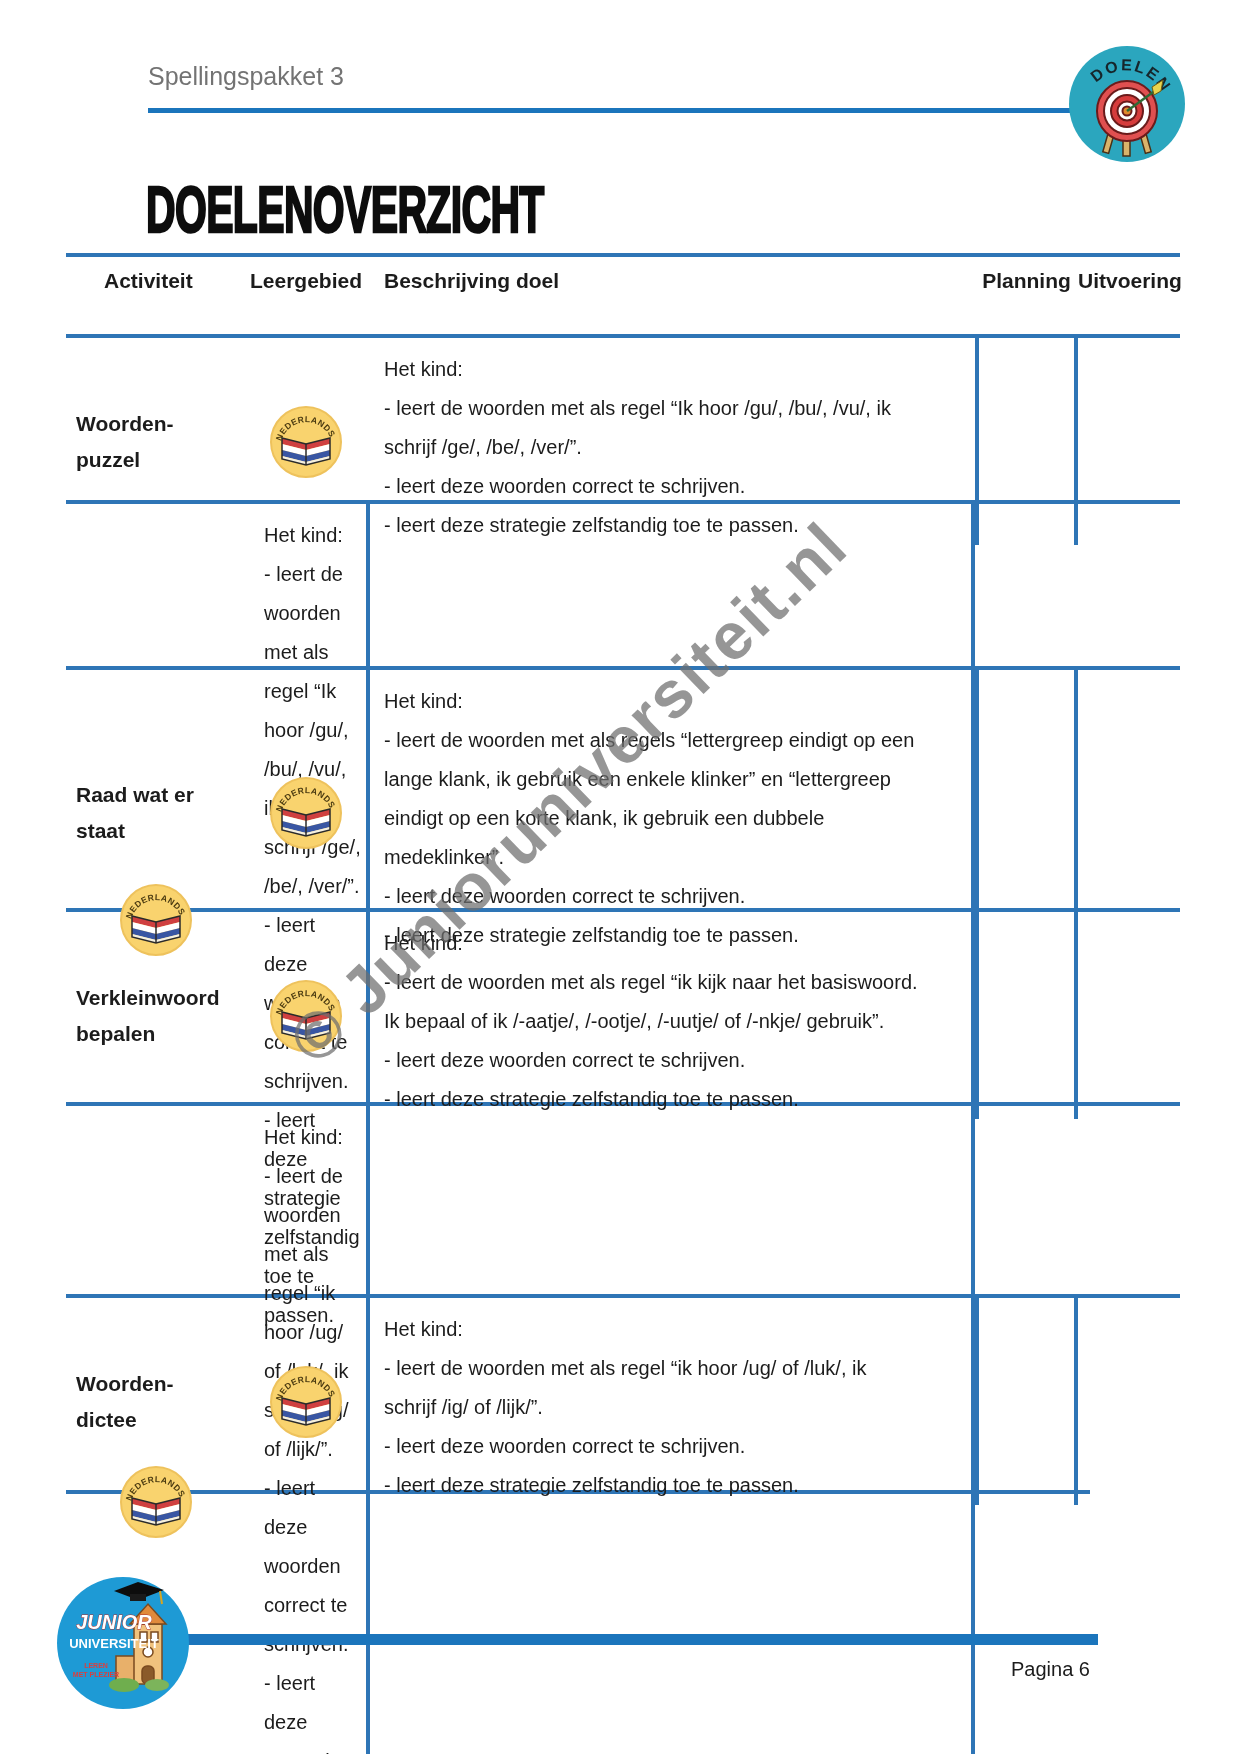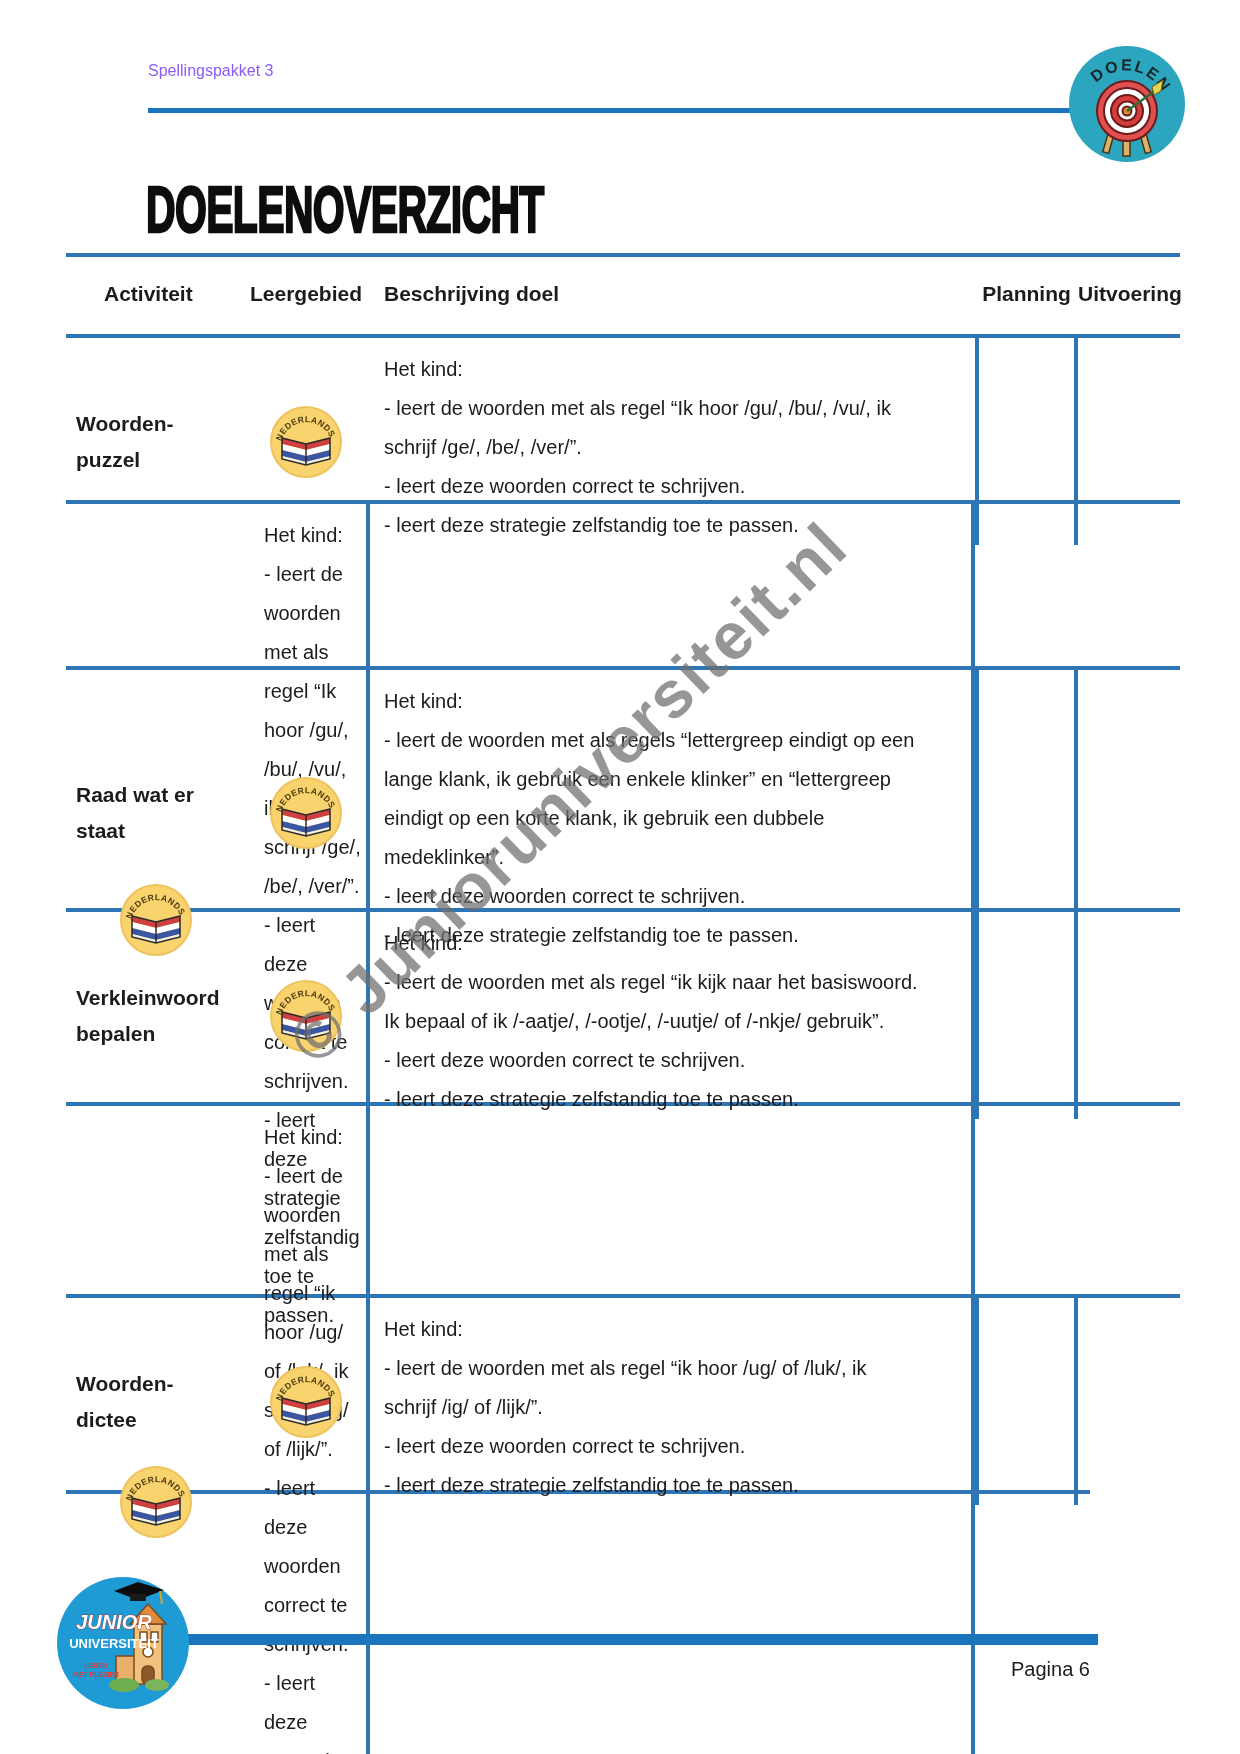--- a/index.html
+++ b/index.html
@@ -1,34 +1,34 @@
 <!DOCTYPE html>
 <html style="--accent: #2E75B6; --bar: #1B75BC;"><head>
 <meta charset="utf-8">
 <style>
   * { box-sizing: border-box; margin: 0; padding: 0; }
   html,body { background:#ffffff; }
   body { width:1240px; font-family:"Liberation Sans", sans-serif; color:#1c1c1c; }
   .page { position:relative; width:1240px; height:1754px; background:#fff; overflow:hidden; }
 
   
-  .doc-label { position:absolute; left:148px; top:62px; font-size:16px; color:#8b5cf6; }
+  .doc-label { position:absolute; left:148px; top:62px; font-size:25px; color:#737373; }
   .header-rule { position:absolute; left:148px; top:108px; width:922px; height:5px;
                  background:var(--bar,#1B75BC); }
   .doelen-badge { position:absolute; left:1068px; top:45px; width:118px; height:118px; }
 
   .page-title { position:absolute; left:146px; top:178px; font-size:64px; line-height:1;
                 font-weight:900; letter-spacing:-1px; color:#0d0d0d;
                 transform:scaleX(0.64); transform-origin:left top;
                 -webkit-text-stroke:2.5px #0d0d0d; white-space:nowrap; }
 
   
   .goals-table { position:absolute; left:66px; top:253px; width:1114px; }
   .thead { display:grid; grid-template-columns:180px 120px 609px 103px 102px;
-           border-top:4px solid var(--accent,#2E75B6); height:81px; padding-top:25px;
+           border-top:4px solid var(--accent,#2E75B6); height:81px; padding-top:12px;
            font-weight:bold; font-size:21px; }
   .h-act { padding-left:38px; }
   .h-area { text-align:center; }
   .h-desc { padding-left:18px; }
   .h-plan, .h-uit { text-align:center; }
 
   .trow { display:grid; grid-template-columns:180px 120px 609px 103px 102px;
           border-top:4px solid var(--accent,#2E75B6); }
   .trow:nth-child(1) { height:166px; }
   .trow:nth-child(2) { height:166px; }

